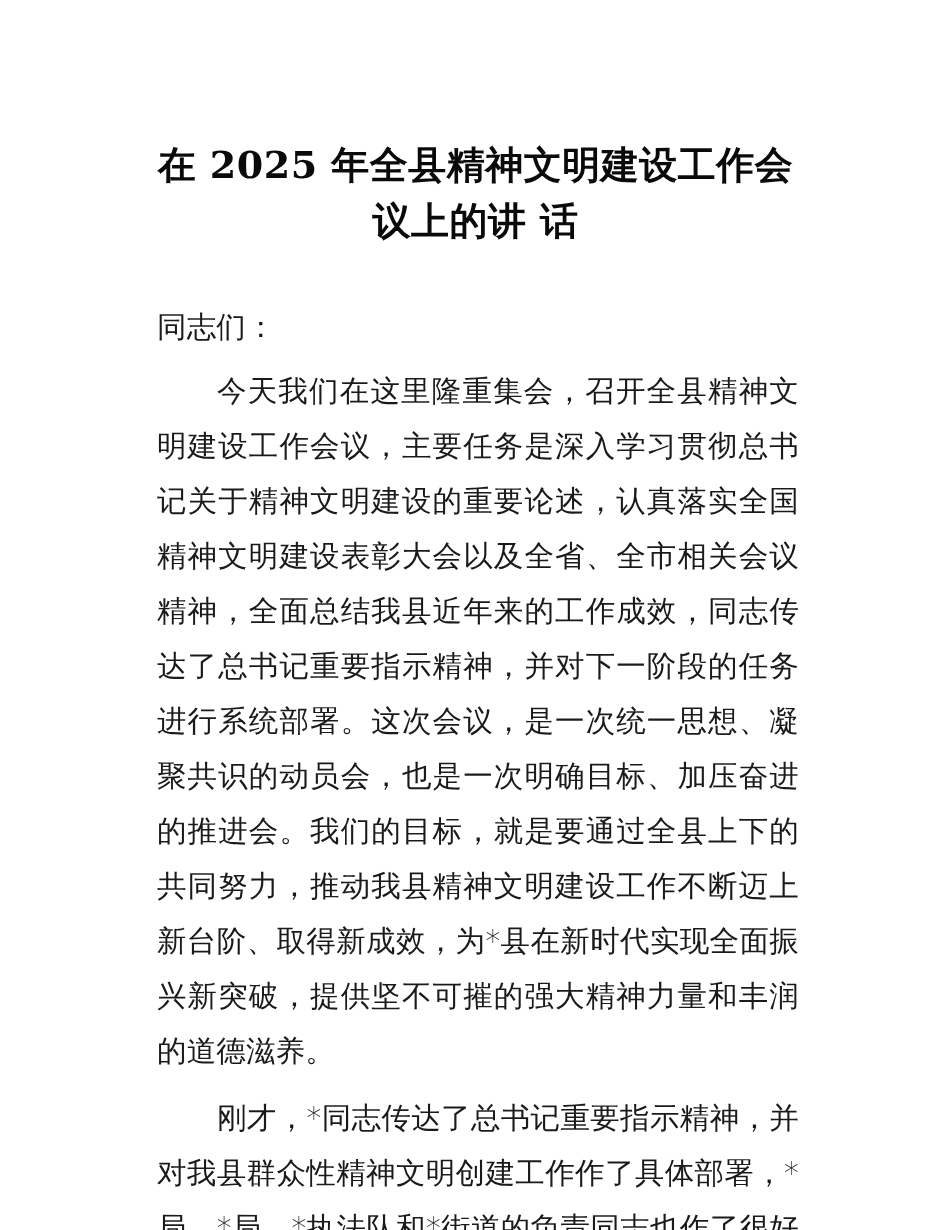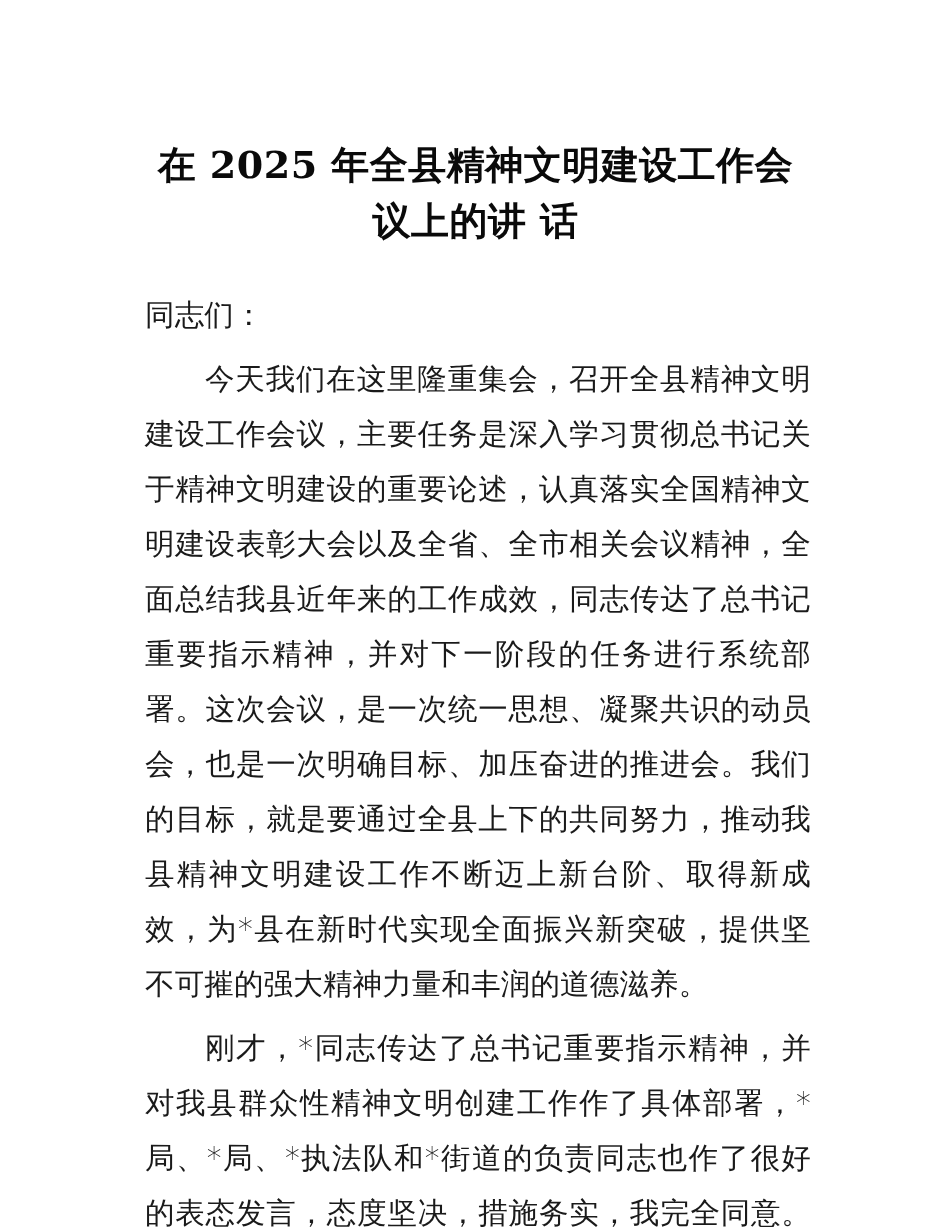--- a/index.html
+++ b/index.html
@@ -50,21 +50,21 @@
 
   .para {
     font-family: "DejaVu Sans", "Liberation Sans", sans-serif;
     font-size: 29.5px;
     line-height: 55px;
     color: #1a1a1a;
     text-align: justify;
     text-align-last: left;
     text-justify: inter-character;
     word-break: break-all;
-    margin: 0;
+    margin: 12px;
     font-weight: 300;
     letter-spacing: 0.15px;
   }
 
   .para.indent {
     text-indent: 60px;
   }
 
   .para.salutation {
     margin-bottom: 9px;

